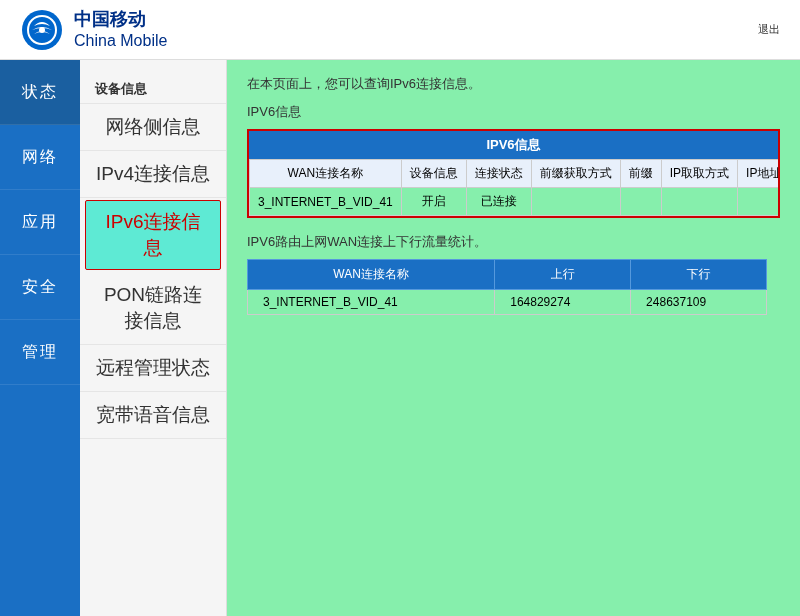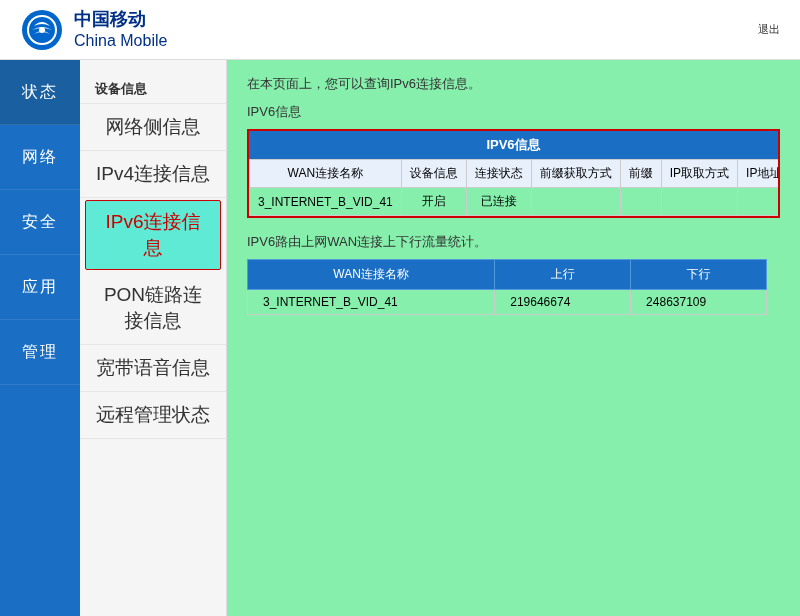--- a/index.html
+++ b/index.html
@@ -208,38 +208,38 @@
 <div class="main-layout">
 
   <div class="sidebar">
     <div class="sidebar-item active">
         <span>状态</span>
       </div>
     <div class="sidebar-item">
         <span>网络</span>
       </div>
     <div class="sidebar-item">
+        <span>应用</span>
+      </div>
+    <div class="sidebar-item">
         <span>安全</span>
-      </div>
-    <div class="sidebar-item">
-        <span>应用</span>
       </div>
     <div class="sidebar-item">
         <span>管理</span>
       </div>
   </div>
 
   <div class="sub-sidebar">
     <div class="sub-section-title">设备信息</div>
     <div class="sub-item">网络侧信息</div>
     <div class="sub-item">IPv4连接信息</div>
     <div class="sub-item active">IPv6连接信息</div>
     <div class="sub-item">PON链路连接信息</div>
+    <div class="sub-item">远程管理状态</div>
     <div class="sub-item">宽带语音信息</div>
-    <div class="sub-item">远程管理状态</div>
   </div>
 
   <div class="content">
     <div class="content-desc">在本页面上，您可以查询IPv6连接信息。</div>
     <div class="section-title">IPV6信息</div>
 
     <div class="ipv6-box">
       <div class="ipv6-box-header">IPV6信息</div>
       <table class="table-main">
         <thead>
@@ -275,20 +275,20 @@
       <thead>
         <tr>
           <th>WAN连接名称</th>
           <th>上行</th>
           <th>下行</th>
         </tr>
       </thead>
       <tbody id="traffic-tbody">
       <tr>
             <td>3_INTERNET_B_VID_41</td>
-            <td>219646674</td>
+            <td>164829274</td>
             <td>248637109</td>
           </tr>
         </tbody>
     </table>
   </div>
 
 </div>
 
 </body></html>

